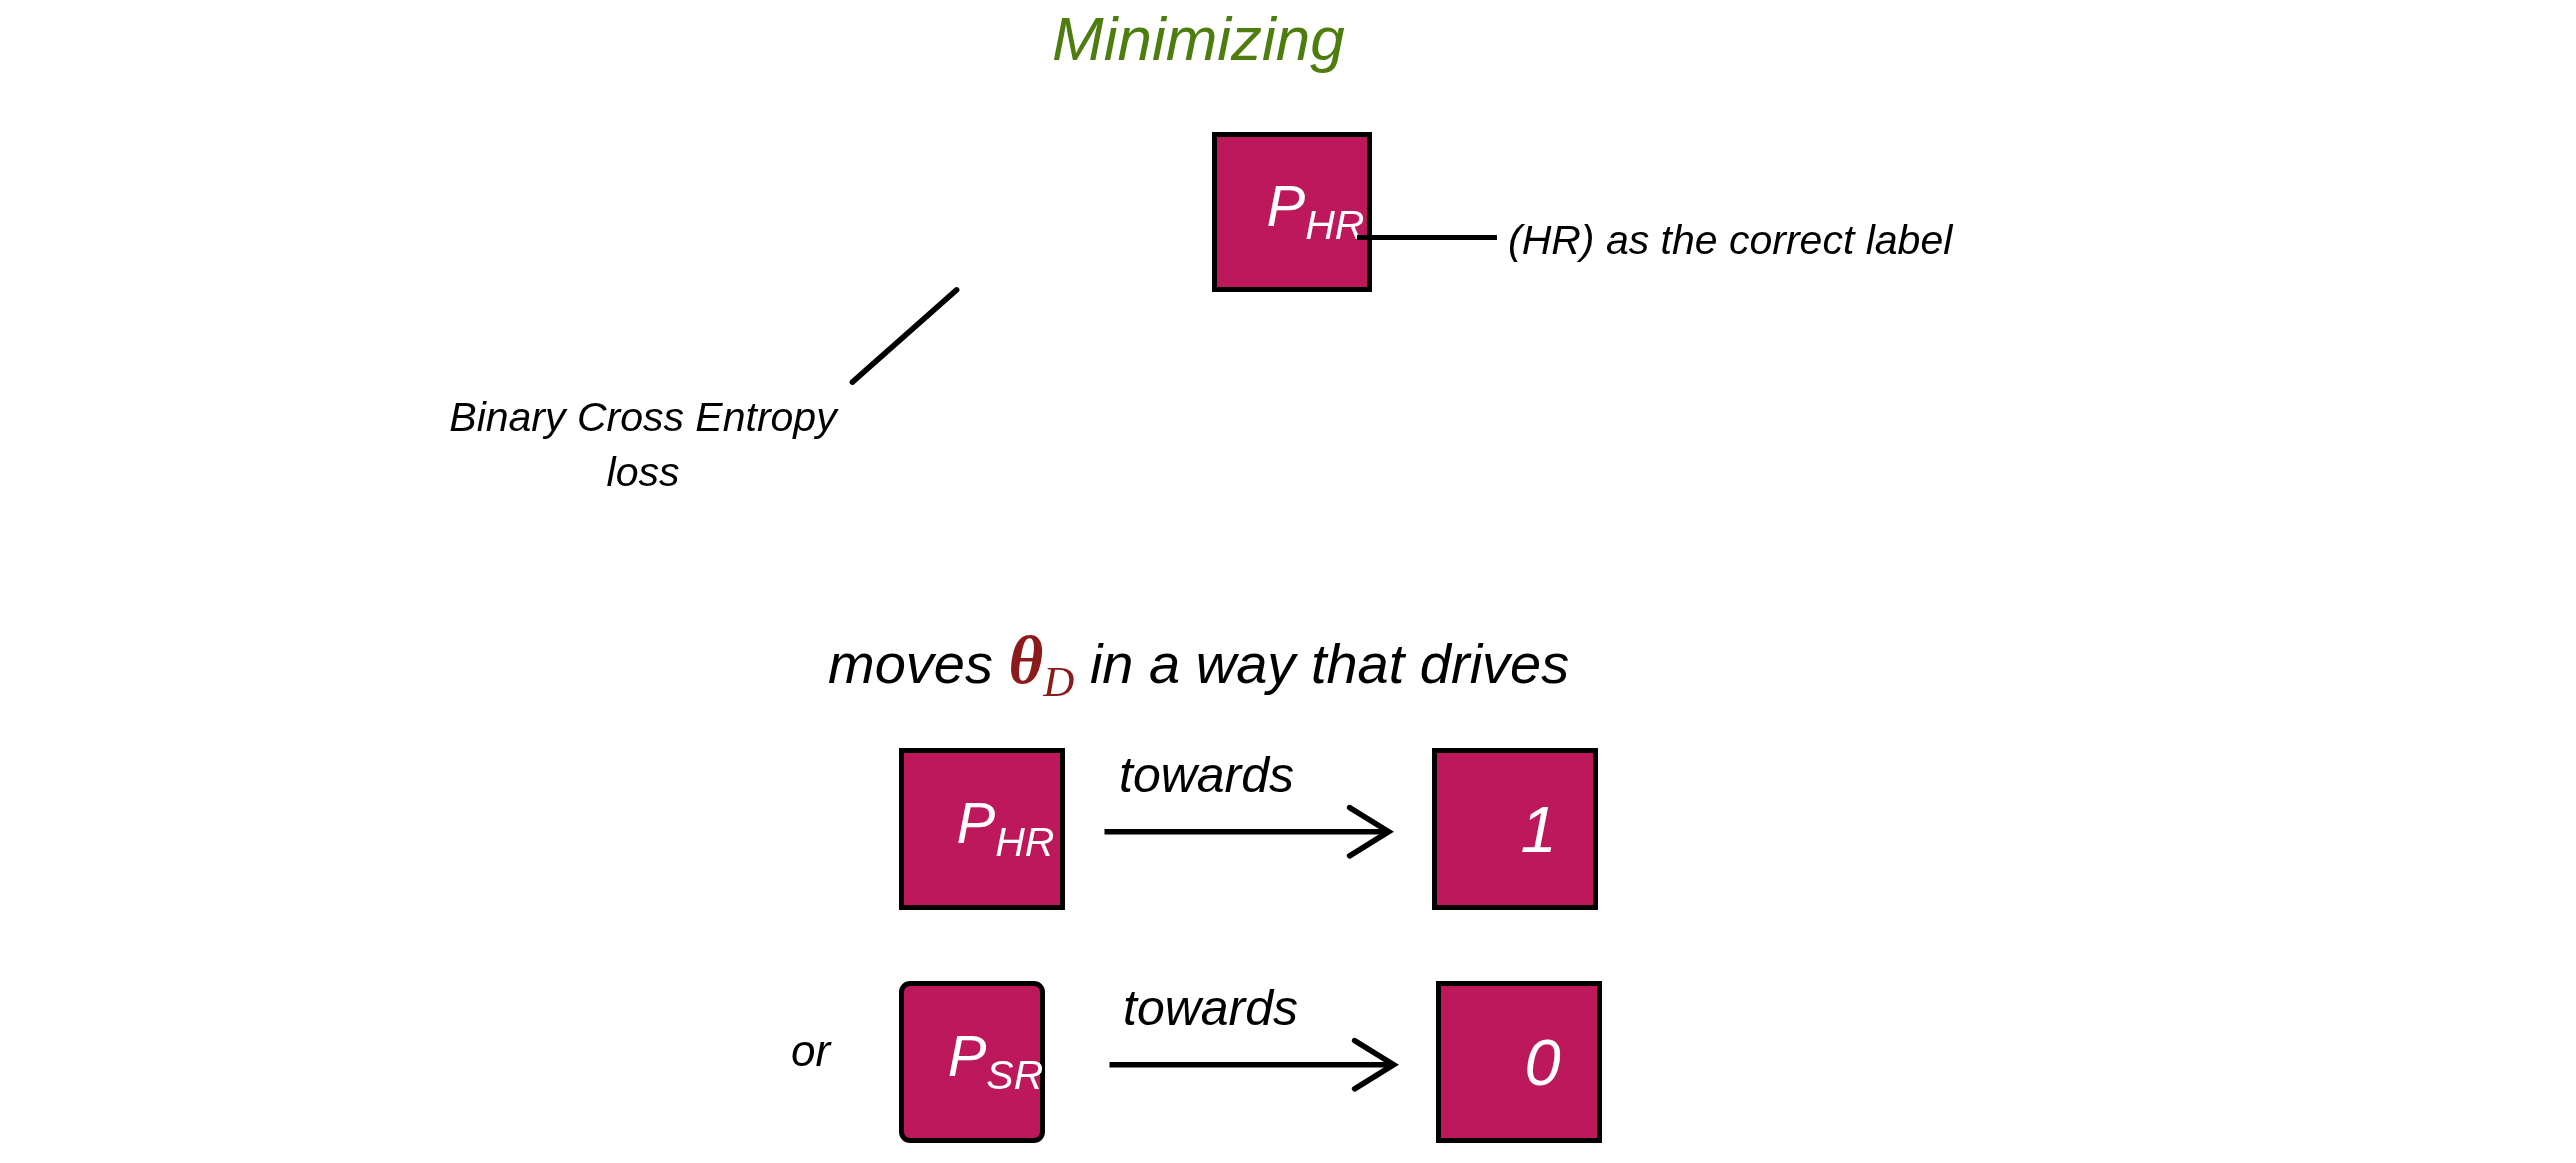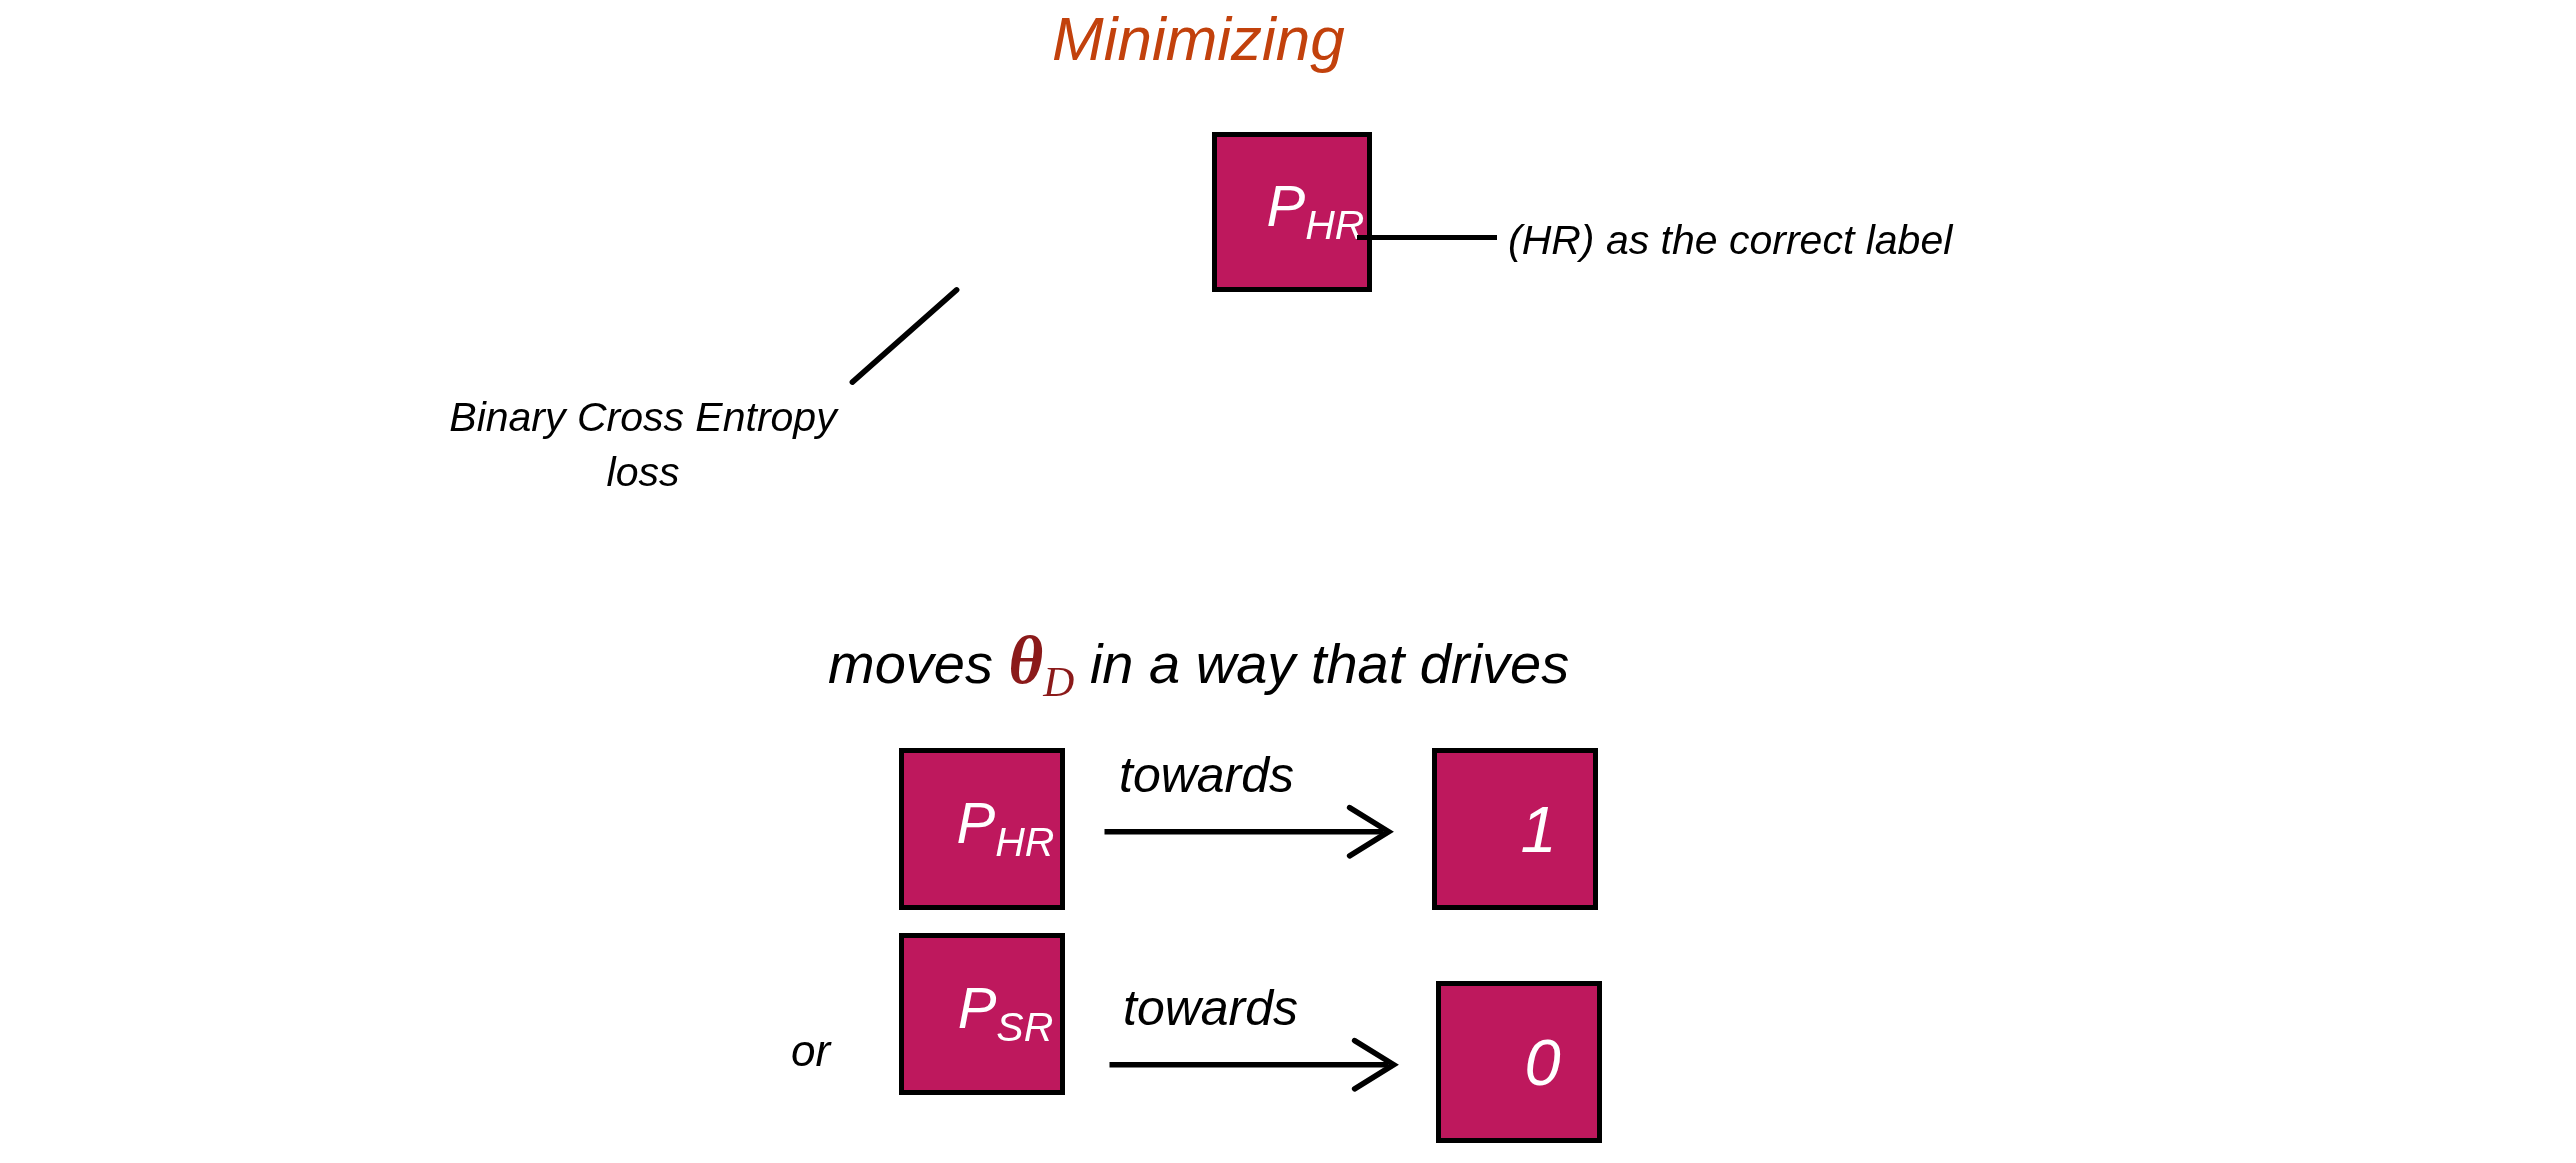--- a/index.html
+++ b/index.html
@@ -26,21 +26,21 @@
   
   .abs { position: absolute; }
 
   
   .title {
     font-family: "Liberation Sans", sans-serif;
     font-style: italic;
     font-weight: 300;
     font-size: 62px;
     line-height: 1.05;
-    color: #c2410c;
+    color: #4d7c0f;
     white-space: nowrap;
   }
 
   .mathserif {
     font-family: "Liberation Serif", "DejaVu Serif", serif;
     font-style: italic;
     font-size: 86px;
     line-height: 1;
     color: #000;
     white-space: nowrap;
@@ -182,21 +182,21 @@
     <line x1="4" y1="32" x2="304" y2="32" stroke="#000000" stroke-width="6"></line>
     <path d="M 268 6 L 310 32 L 268 58" fill="none" stroke="#000000" stroke-width="6" stroke-linecap="round" stroke-linejoin="miter"></path>
   </svg>
 
   <div class="abs redbox" style="left:1432px; top:748px; width:166px; height:162px;">
     <span class="num">1</span>
   </div>
 
   <div class="abs or-word" style="left:791px; top:1026px;">or</div>
 
-  <div class="abs redbox" style="left:899px; top:933px; width:166px; height:162px;">
+  <div class="abs redbox" style="left:899px; top:981px; width:146px; height:162px;border-radius:11px;">
     <span class="lbl"><span>P</span><span class="sub">SR</span></span>
   </div>
 
   <div class="abs towards" style="left:1123px; top:979px;">towards</div>
 
   <svg class="connector" style="left:1105px; top:1035px;" width="308" height="65" viewBox="0 0 330 70">
     <line x1="4" y1="32" x2="304" y2="32" stroke="#000000" stroke-width="6"></line>
     <path d="M 268 6 L 310 32 L 268 58" fill="none" stroke="#000000" stroke-width="6" stroke-linecap="round" stroke-linejoin="miter"></path>
   </svg>
 

